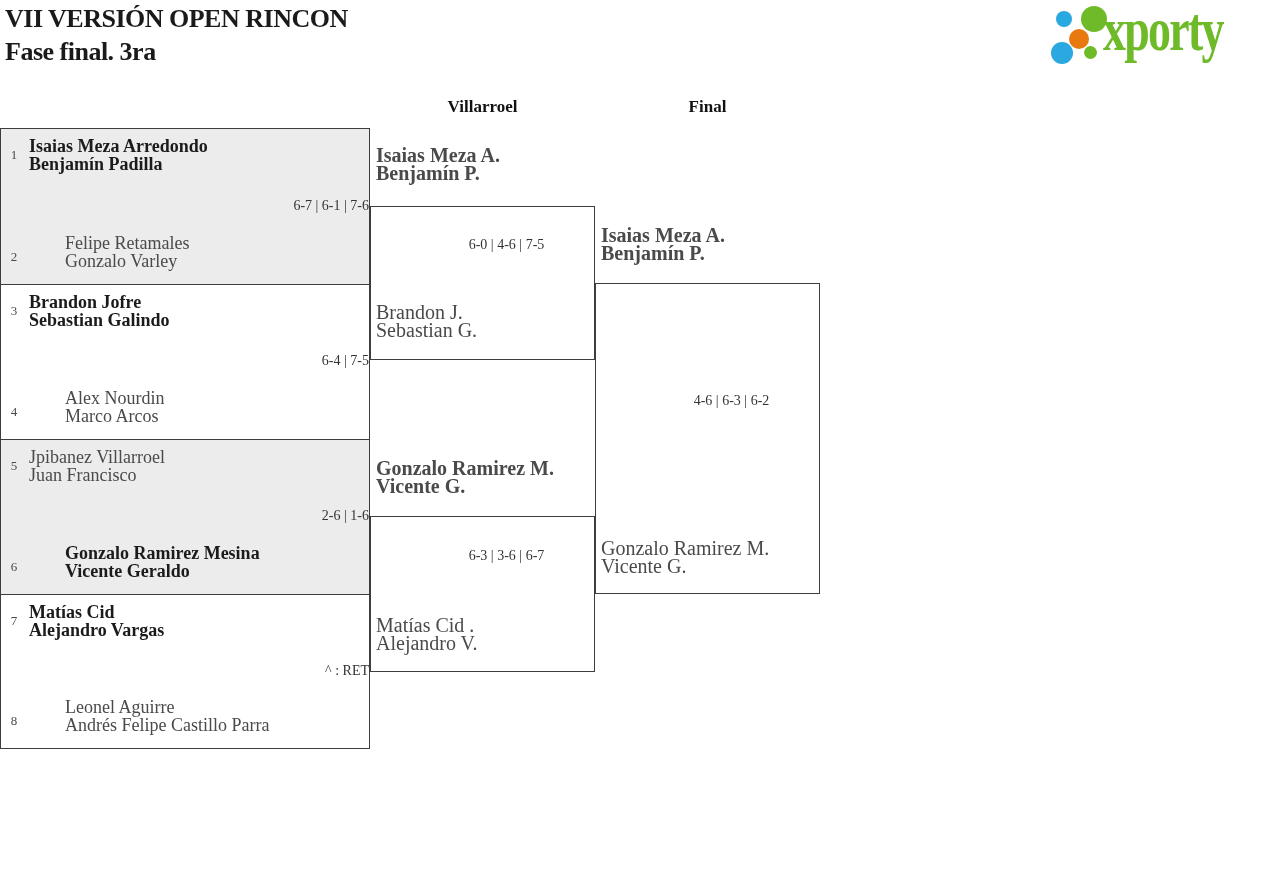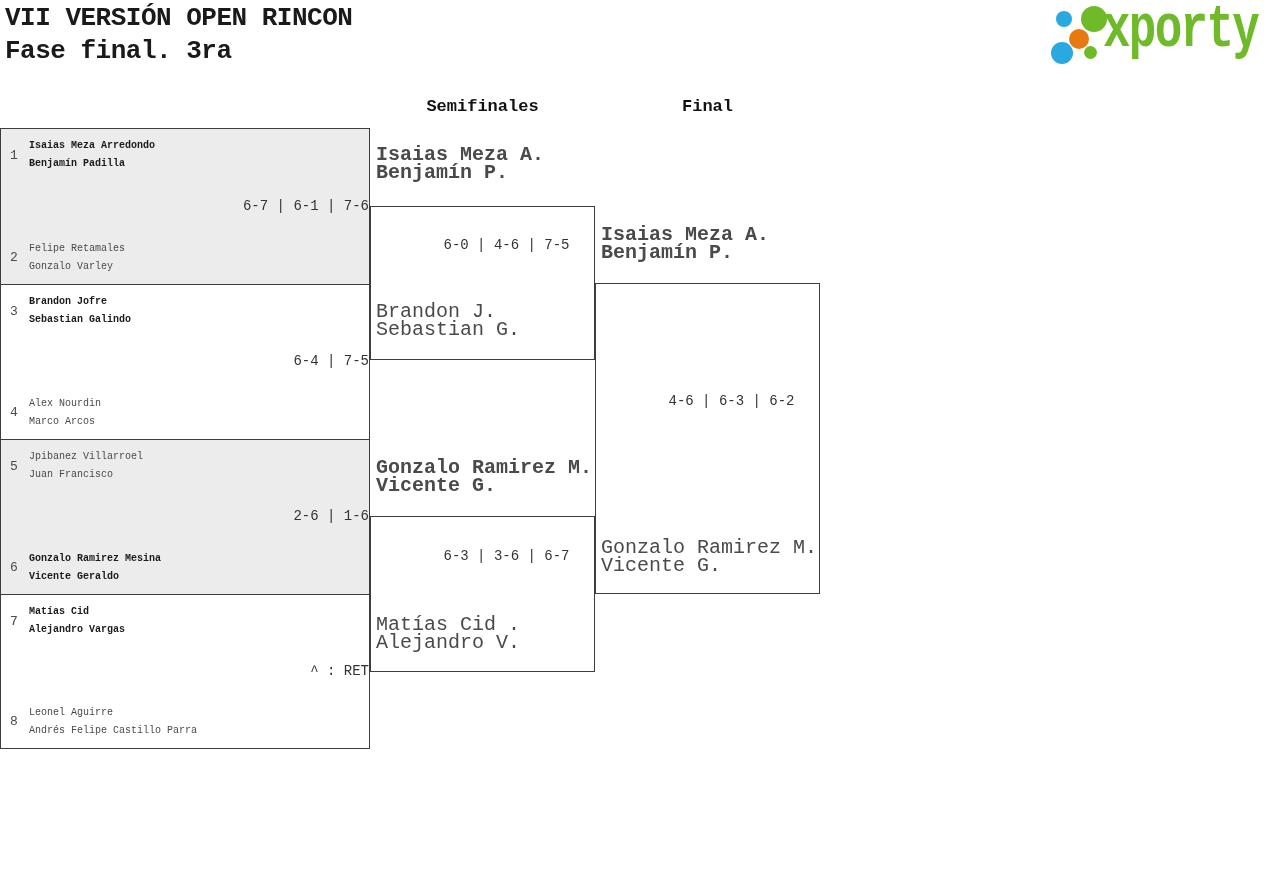--- a/index.html
+++ b/index.html
@@ -1,17 +1,17 @@
 <!DOCTYPE html>
 <html><head>
 <meta charset="utf-8">
 <style>
   html,body{margin:0;padding:0;background:#fff;}
   .page{position:relative;width:1280px;height:883px;background:#fff;overflow:hidden;
-        font-family:Liberation Mono, monospace;color:#1b1b1b;}
+        font-family:Liberation Serif, serif;color:#1b1b1b;}
 
   
   .title{position:absolute;left:5px;top:2px;font-size:26px;font-weight:700;
          line-height:33px;color:#1a1a1a;letter-spacing:-0.5px;}
   .logo{position:absolute;left:1048px;top:0;width:232px;height:70px;cursor:pointer;}
   .dot{position:absolute;border-radius:50%;}
   .logo-text{position:absolute;left:1103px;top:0px;font-size:54px;line-height:62px;
              font-weight:700;color:#6fba28;letter-spacing:-2px;
              transform:scale(0.85,1.12);transform-origin:0 60%;}
 
@@ -22,23 +22,23 @@
   
   .qf-col{position:absolute;left:0;top:128px;width:370px;height:621px;
           border:1px solid #3d3d3d;box-sizing:border-box;}
   .qf{position:relative;box-sizing:border-box;}
   .qf + .qf{border-top:1px solid #3d3d3d;}
   .shade{background:#ececec;}
   .seed{position:absolute;left:5px;width:16px;height:36px;display:flex;
         align-items:center;justify-content:center;font-size:13px;color:#4a4a4a;}
   .seed-top{top:8px;}
   .seed-bottom{bottom:9px;}
-  .pair{position:absolute;left:28px;font-size:10px;line-height:18px;color:#4a4a4a;}
+  .pair{position:absolute;left:28px;font-size:18px;line-height:18px;color:#4a4a4a;}
   .pair-top{top:8px;}
-  .pair-bottom{bottom:8px;}
+  .pair-bottom{bottom:14px;margin-left:36px;}
   .winner{color:#1b1b1b;font-weight:700;}
   .score{position:absolute;left:0;width:100%;text-align:right;
          top:calc(50% - 9px);font-size:14px;color:#333;}
 
   
   .match-box{position:absolute;border:1px solid #3d3d3d;box-sizing:border-box;background:transparent;}
   .adv{position:absolute;font-size:20px;line-height:18px;color:#4a4a4a;}
   .rscore{position:absolute;text-align:center;font-size:14px;color:#333;margin-left:24px;}
 </style>
 </head>
@@ -53,21 +53,21 @@
 
   <div class="logo">
     <span class="dot" style="left:8px;top:11px;width:16px;height:16px;background:#29a9e0;"></span>
     <span class="dot" style="left:33px;top:6px;width:26px;height:26px;background:#6fba28;"></span>
     <span class="dot" style="left:21px;top:29px;width:20px;height:20px;background:#e8790f;"></span>
     <span class="dot" style="left:3px;top:42px;width:22px;height:22px;background:#29a9e0;"></span>
     <span class="dot" style="left:36px;top:46px;width:13px;height:13px;background:#6fba28;"></span>
   </div>
   <span class="logo-text">xporty</span>
 
-  <div class="round-label" style="left:370px;width:225px;">Semifinales</div>
+  <div class="round-label" style="left:370px;width:225px;">Villarroel</div>
   <div class="round-label" style="left:595px;width:225px;">Final</div>
 
   <div class="qf-col">
 
     <div class="qf shade" style="height:155px;">
       <div class="seed seed-top">1</div>
       <div class="pair pair-top winner">
         <div>Isaias Meza Arredondo</div>
         <div>Benjamín Padilla</div>
       </div>

